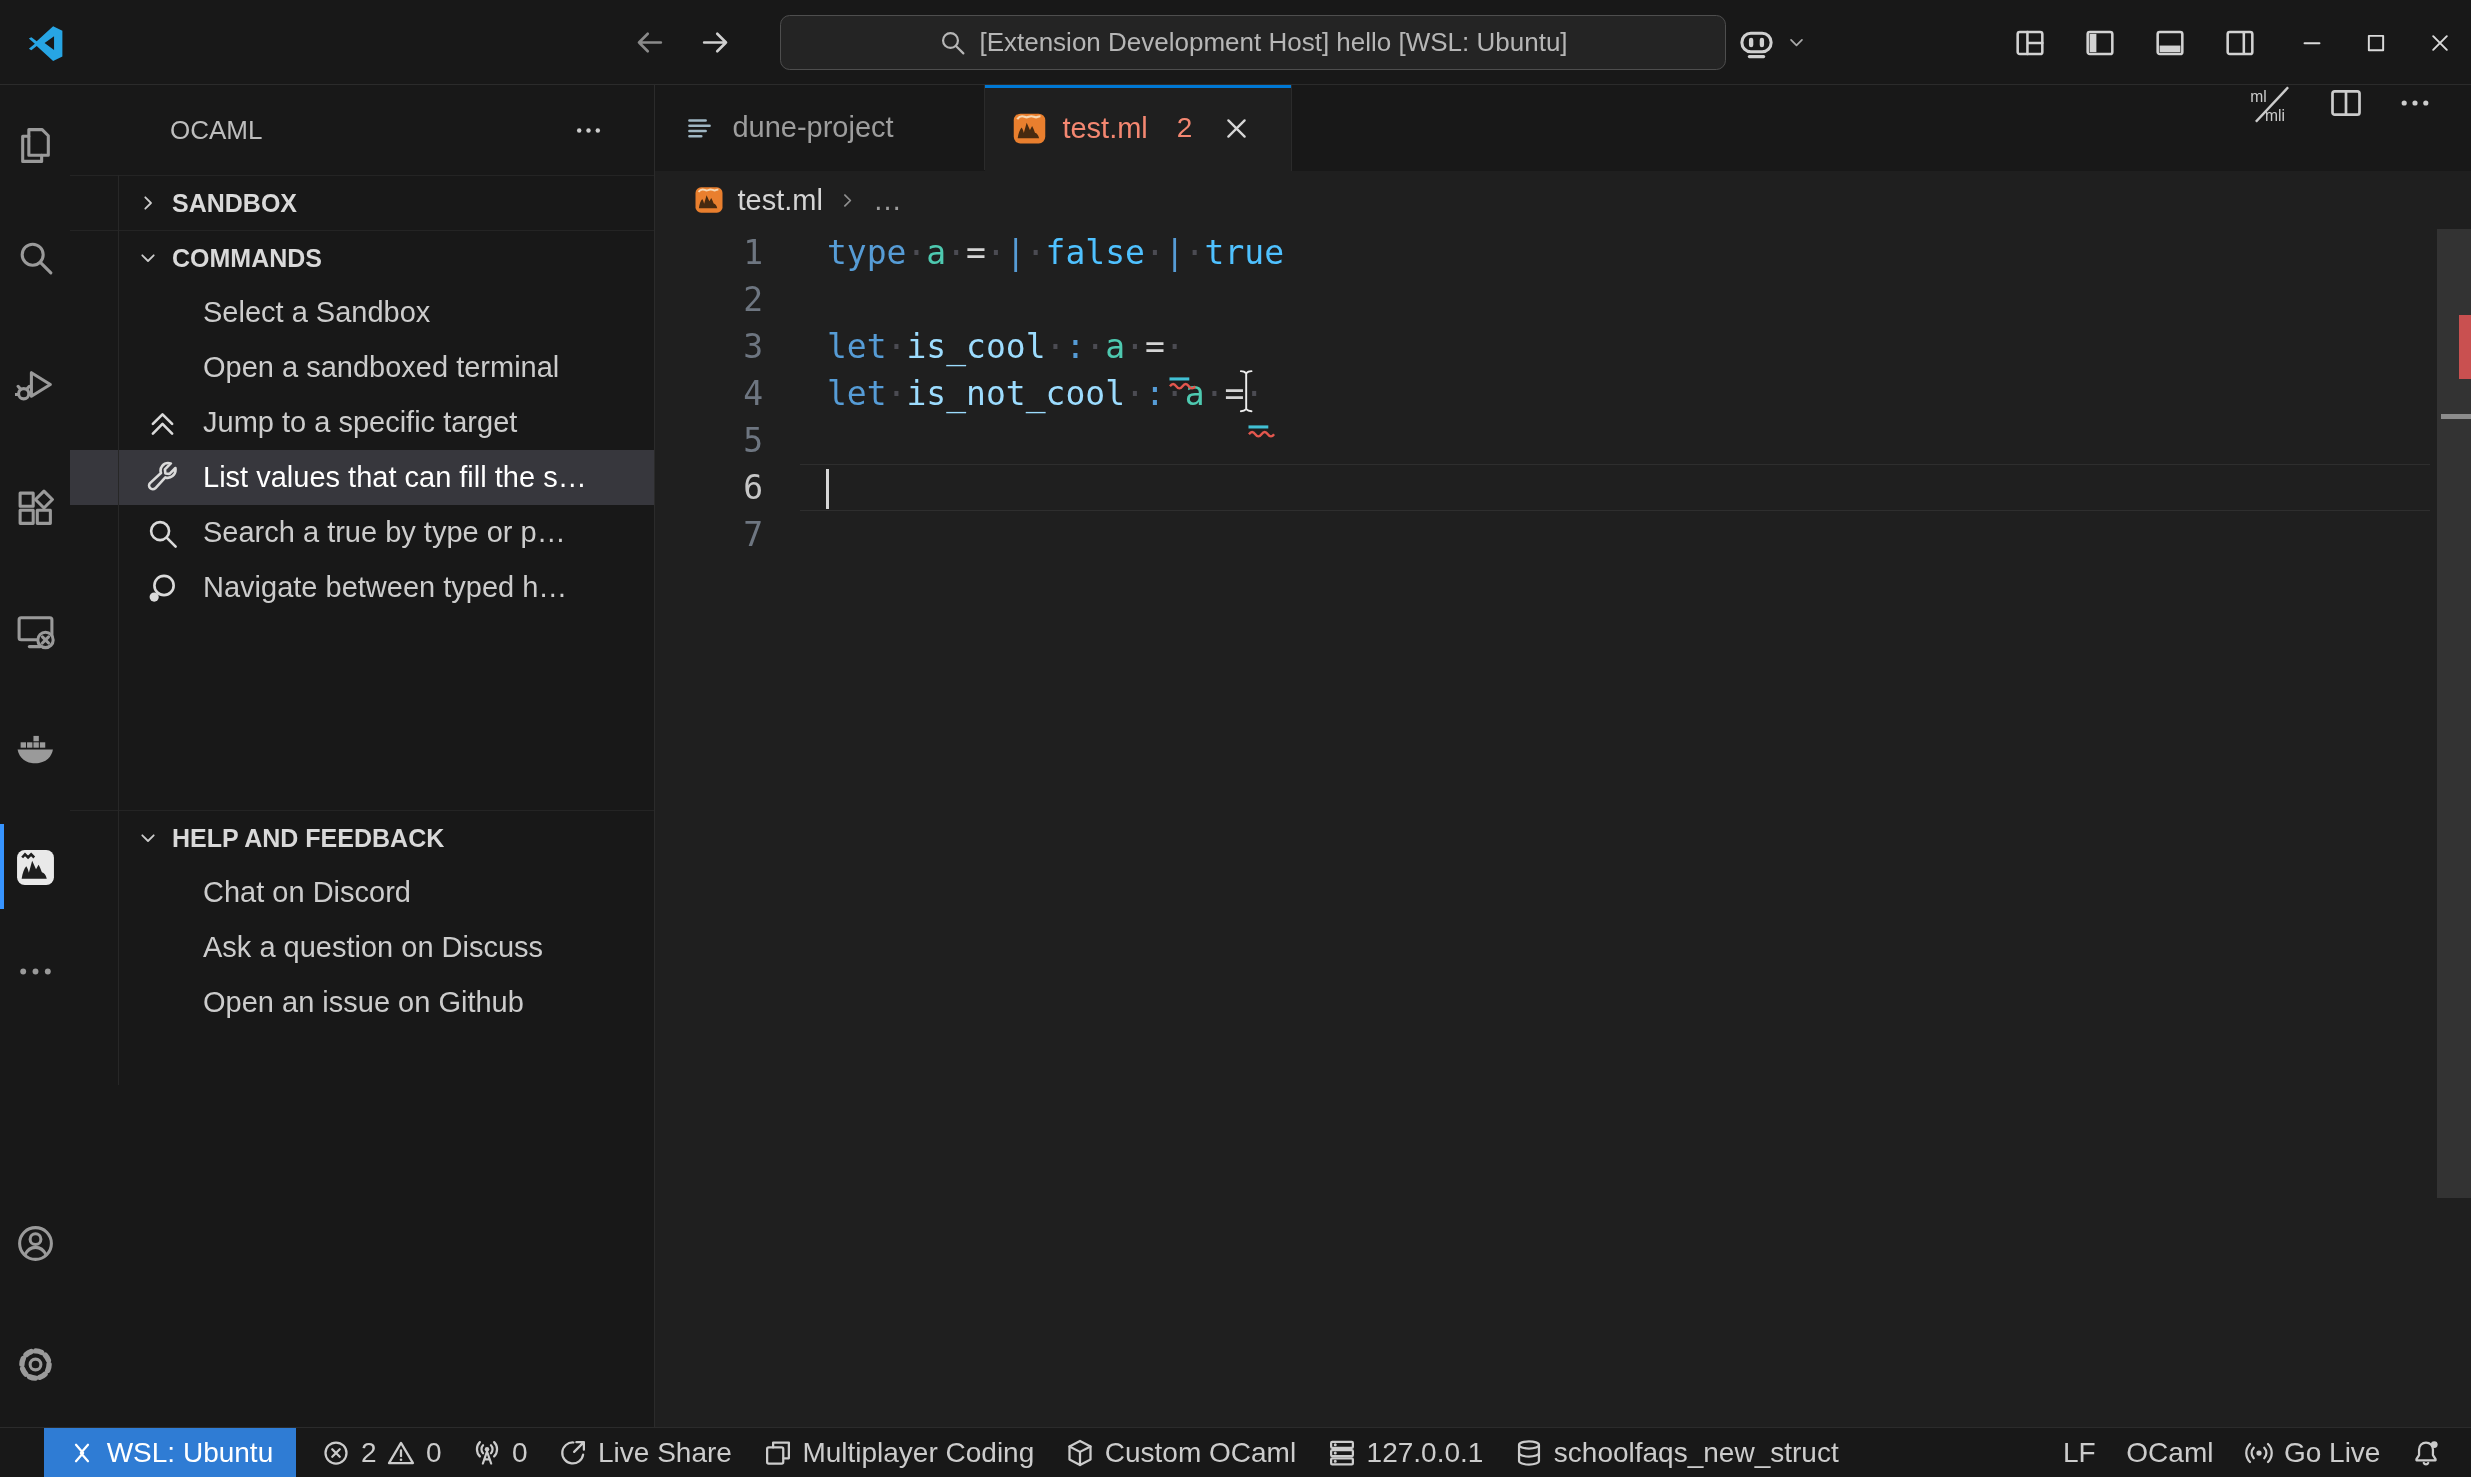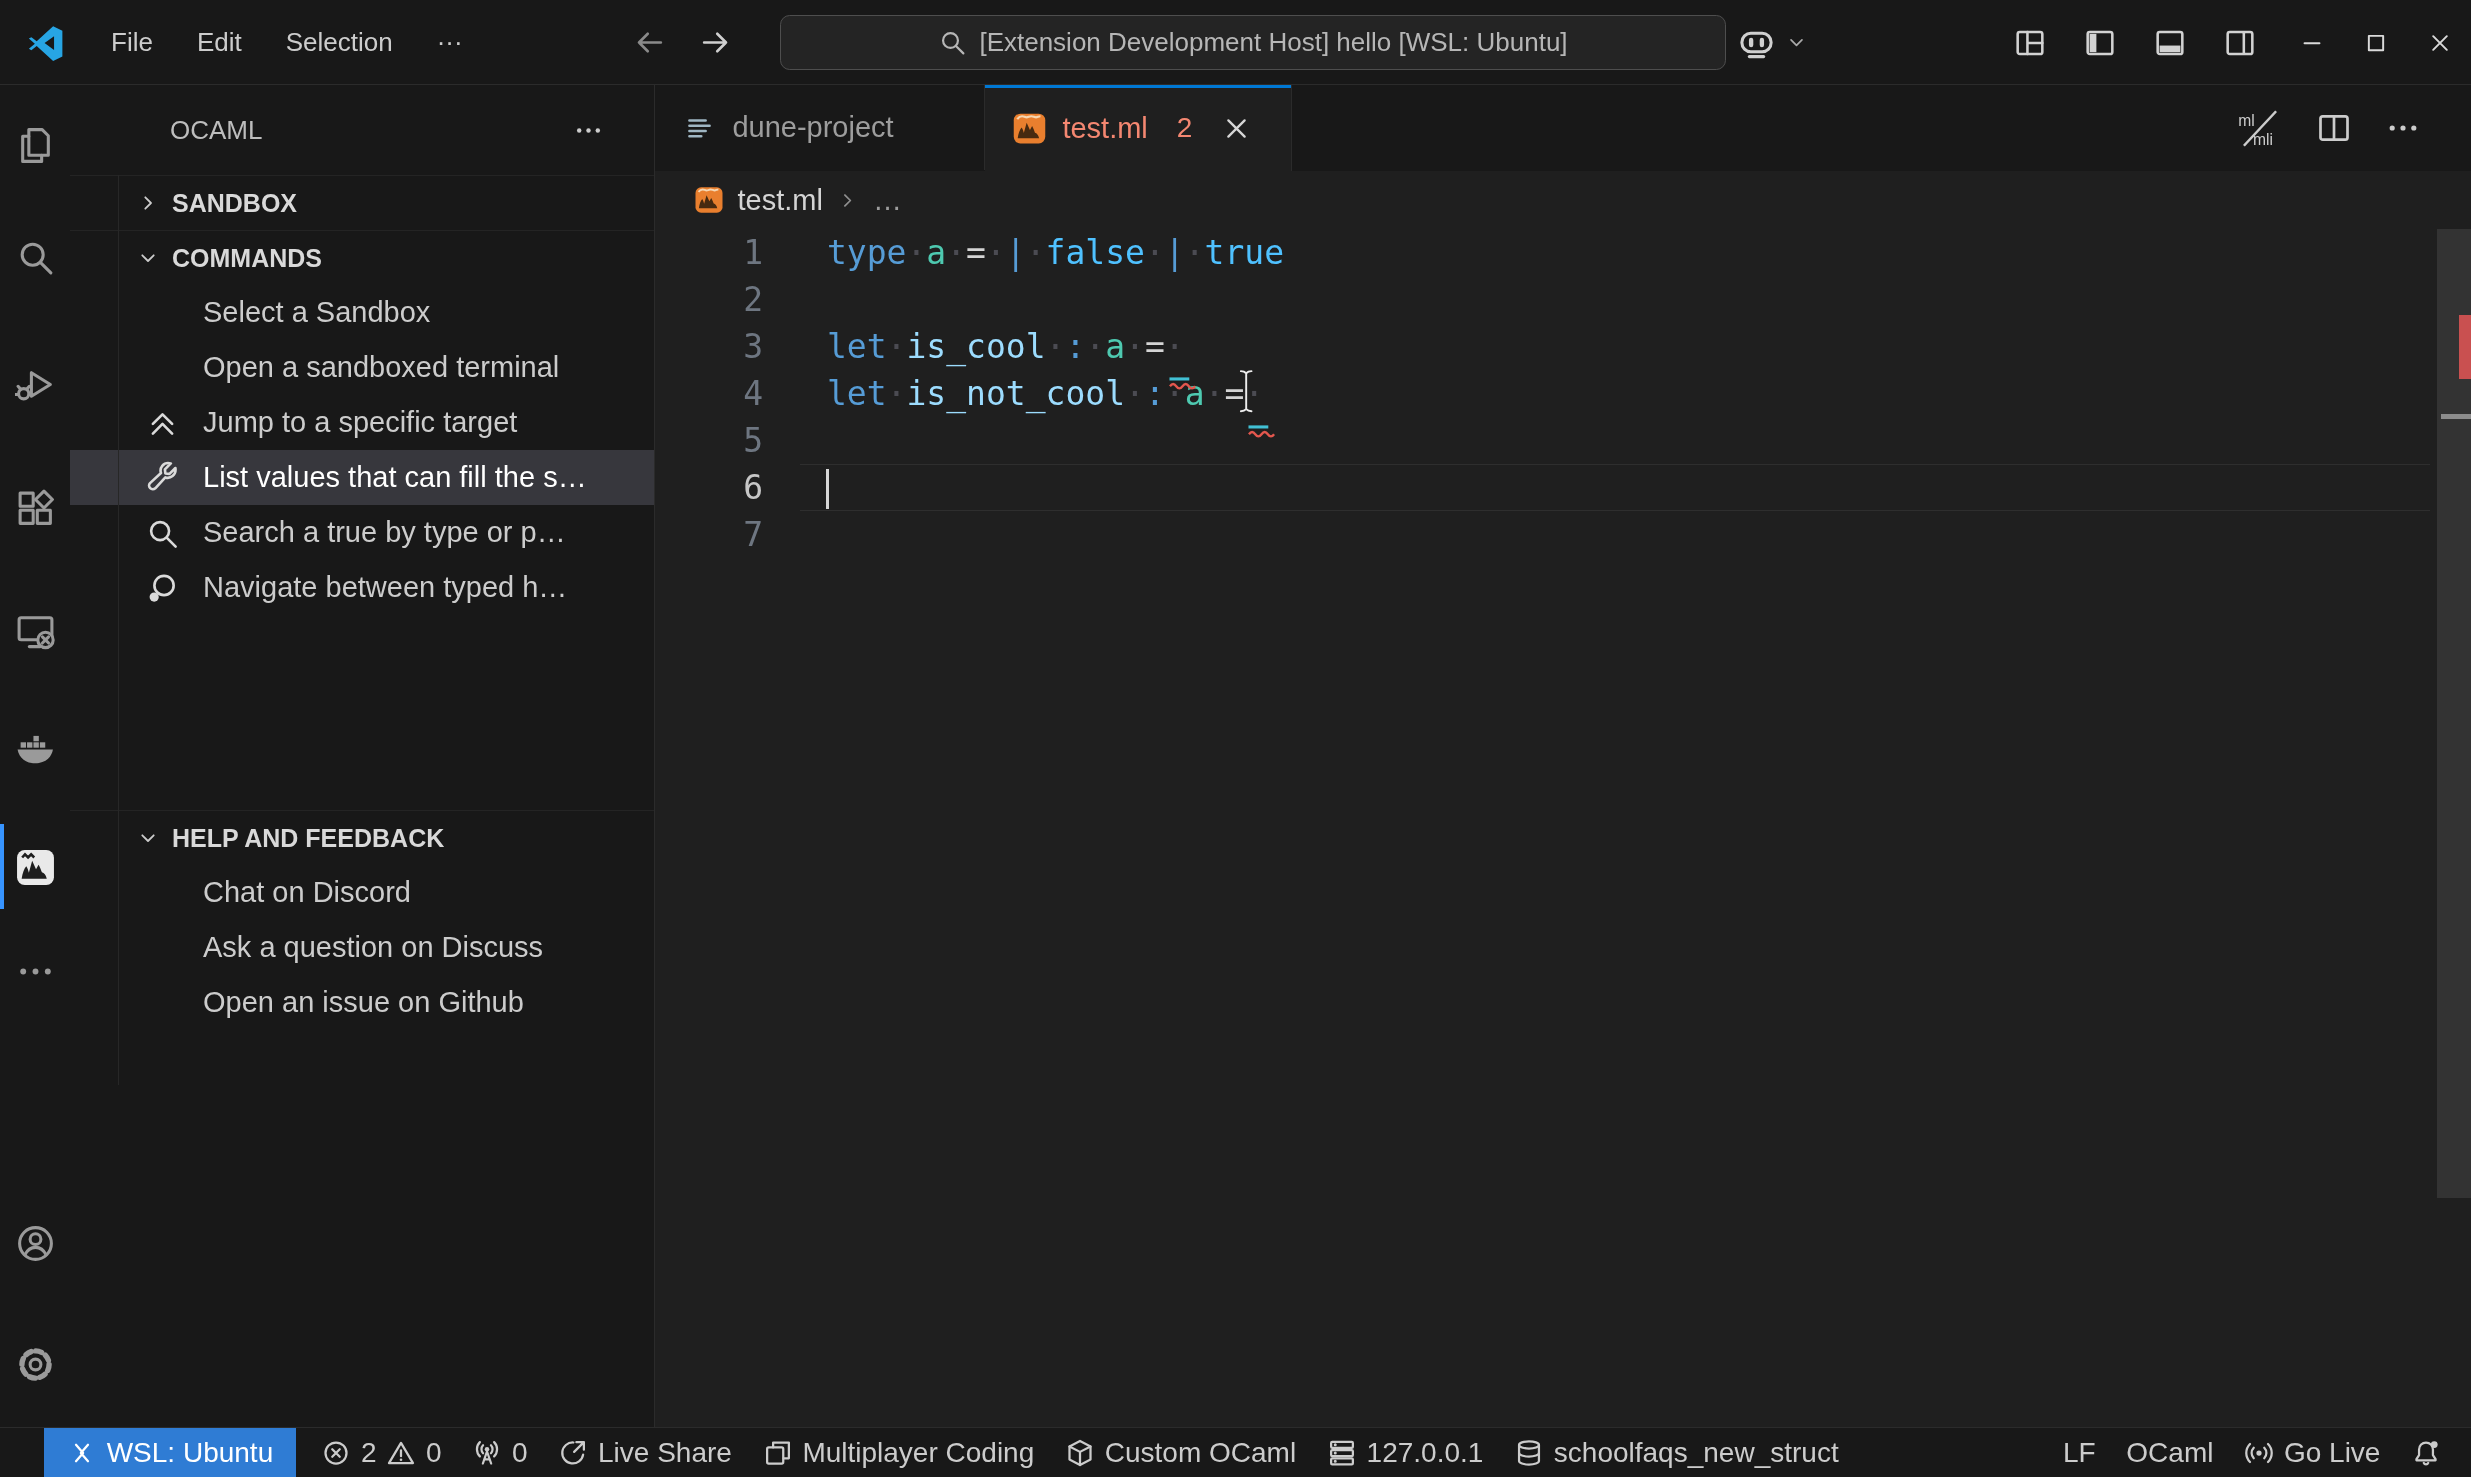--- a/index.html
+++ b/index.html
@@ -51,21 +51,21 @@
   #tabbar{position:absolute;left:655px;top:85px;width:1817px;height:86px;background:var(--bg2);display:flex;z-index:5;}
   #tabstrip-border{position:absolute;left:655px;top:170px;width:1817px;height:1px;background:var(--border);z-index:5;}
   .tab{position:relative;display:flex;align-items:center;padding:0 27px;box-sizing:border-box;border-right:1px solid var(--border);font-size:29px;gap:15.4px;z-index:6;}
   .tab .tab-icon{width:35px;height:35px;}
   .tab.inactive{height:85px;color:#9d9d9d;}
   .tab.inactive .tab-icon{color:#9fb6c3;}
   .tab.active{height:86px;background:var(--bg);box-shadow:inset 0 2.9px 0 #0078d4;}
   .tab.active .tab-label{color:var(--tabError);}
   .tab .badge{color:var(--tabError);font-size:28px;margin-left:13.5px;}
   .tab .close{width:31px;height:31px;color:#d6d6d6;margin-left:13.5px;}
-  #editor-actions{position:absolute;right:0;top:85px;height:86px;display:flex;align-items:center;gap:33px;padding-right:51px;color:#cccccc;z-index:7;}
+  #editor-actions{position:absolute;right:0;top:85px;height:86px;display:flex;gap:33px;padding-right:39px;color:#cccccc;z-index:7;}
   #editor-actions .ic{width:36px;height:36px;}
   #editor-actions .wide{width:46px;height:39px;}
 
   
   #breadcrumb{position:absolute;left:655px;top:171px;width:1817px;height:58px;background:var(--bg);display:flex;align-items:center;padding-left:39px;gap:13.5px;font-size:29px;box-sizing:border-box;}
   #breadcrumb .file-icon{width:30px;height:30px;}
   #bc-file{color:#d4d4d4;}
   #breadcrumb .chev{width:23px;height:23px;color:#8f8f8f;}
   #bc-more{color:#9d9d9d;}
 
@@ -97,26 +97,20 @@
 <body>
 
 <div id="app" style="--bg: #1f1f1f; --bg2: #181818; --border: #2b2b2b; --fg: #cccccc; --accent: #0078d4; --remoteBg: #2f7cd4; --selection: #37373d; --tabError: #f48771; --camel: #e97f2e; --kw: #569cd6; --ty: #4ec9b0; --varc: #9cdcfe; --op: #d4d4d4; --cn: #4fc1ff; --ws: #4b4b52; --lineNo: #6e7681; --lineNoActive: #c6c6c6; --errRed: #e4574e; --holeTeal: #41c0d4;">
 
   <div id="titlebar">
     <span id="logo" class="ic">
         <svg viewBox="0 0 16 16">
           <path fill="#27a5e4" fill-rule="evenodd" d="M11.3 1 4.2 7.5 1.9 5.7l-1.1.6 2.6 2.2-2.6 2.2 1.1.6 2.3-1.8 7.1 6.5 4-1.9V2.9zm.4 4.3v5.9L7.6 8.2z"></path>
         </svg>
       </span>
-    <div id="menus">
-        <div class="menu-item">File</div>
-        <div class="menu-item">Edit</div>
-        <div class="menu-item">Selection</div>
-        <div class="menu-item">···</div>
-      </div>
     <div id="nav-arrows">
       <span id="nav-back" class="ic">
           <svg viewBox="0 0 16 16" fill="none" stroke="currentColor" stroke-width="1.2" stroke-linecap="round" stroke-linejoin="round">
             <path d="M13.2 8H3.2M7.2 4 3.2 8l4 4"></path>
           </svg>
         </span>
       <span id="nav-forward" class="ic">
           <svg viewBox="0 0 16 16" fill="none" stroke="currentColor" stroke-width="1.2" stroke-linecap="round" stroke-linejoin="round">
             <path d="M2.8 8h10M8.8 4l4 4-4 4"></path>
           </svg>

